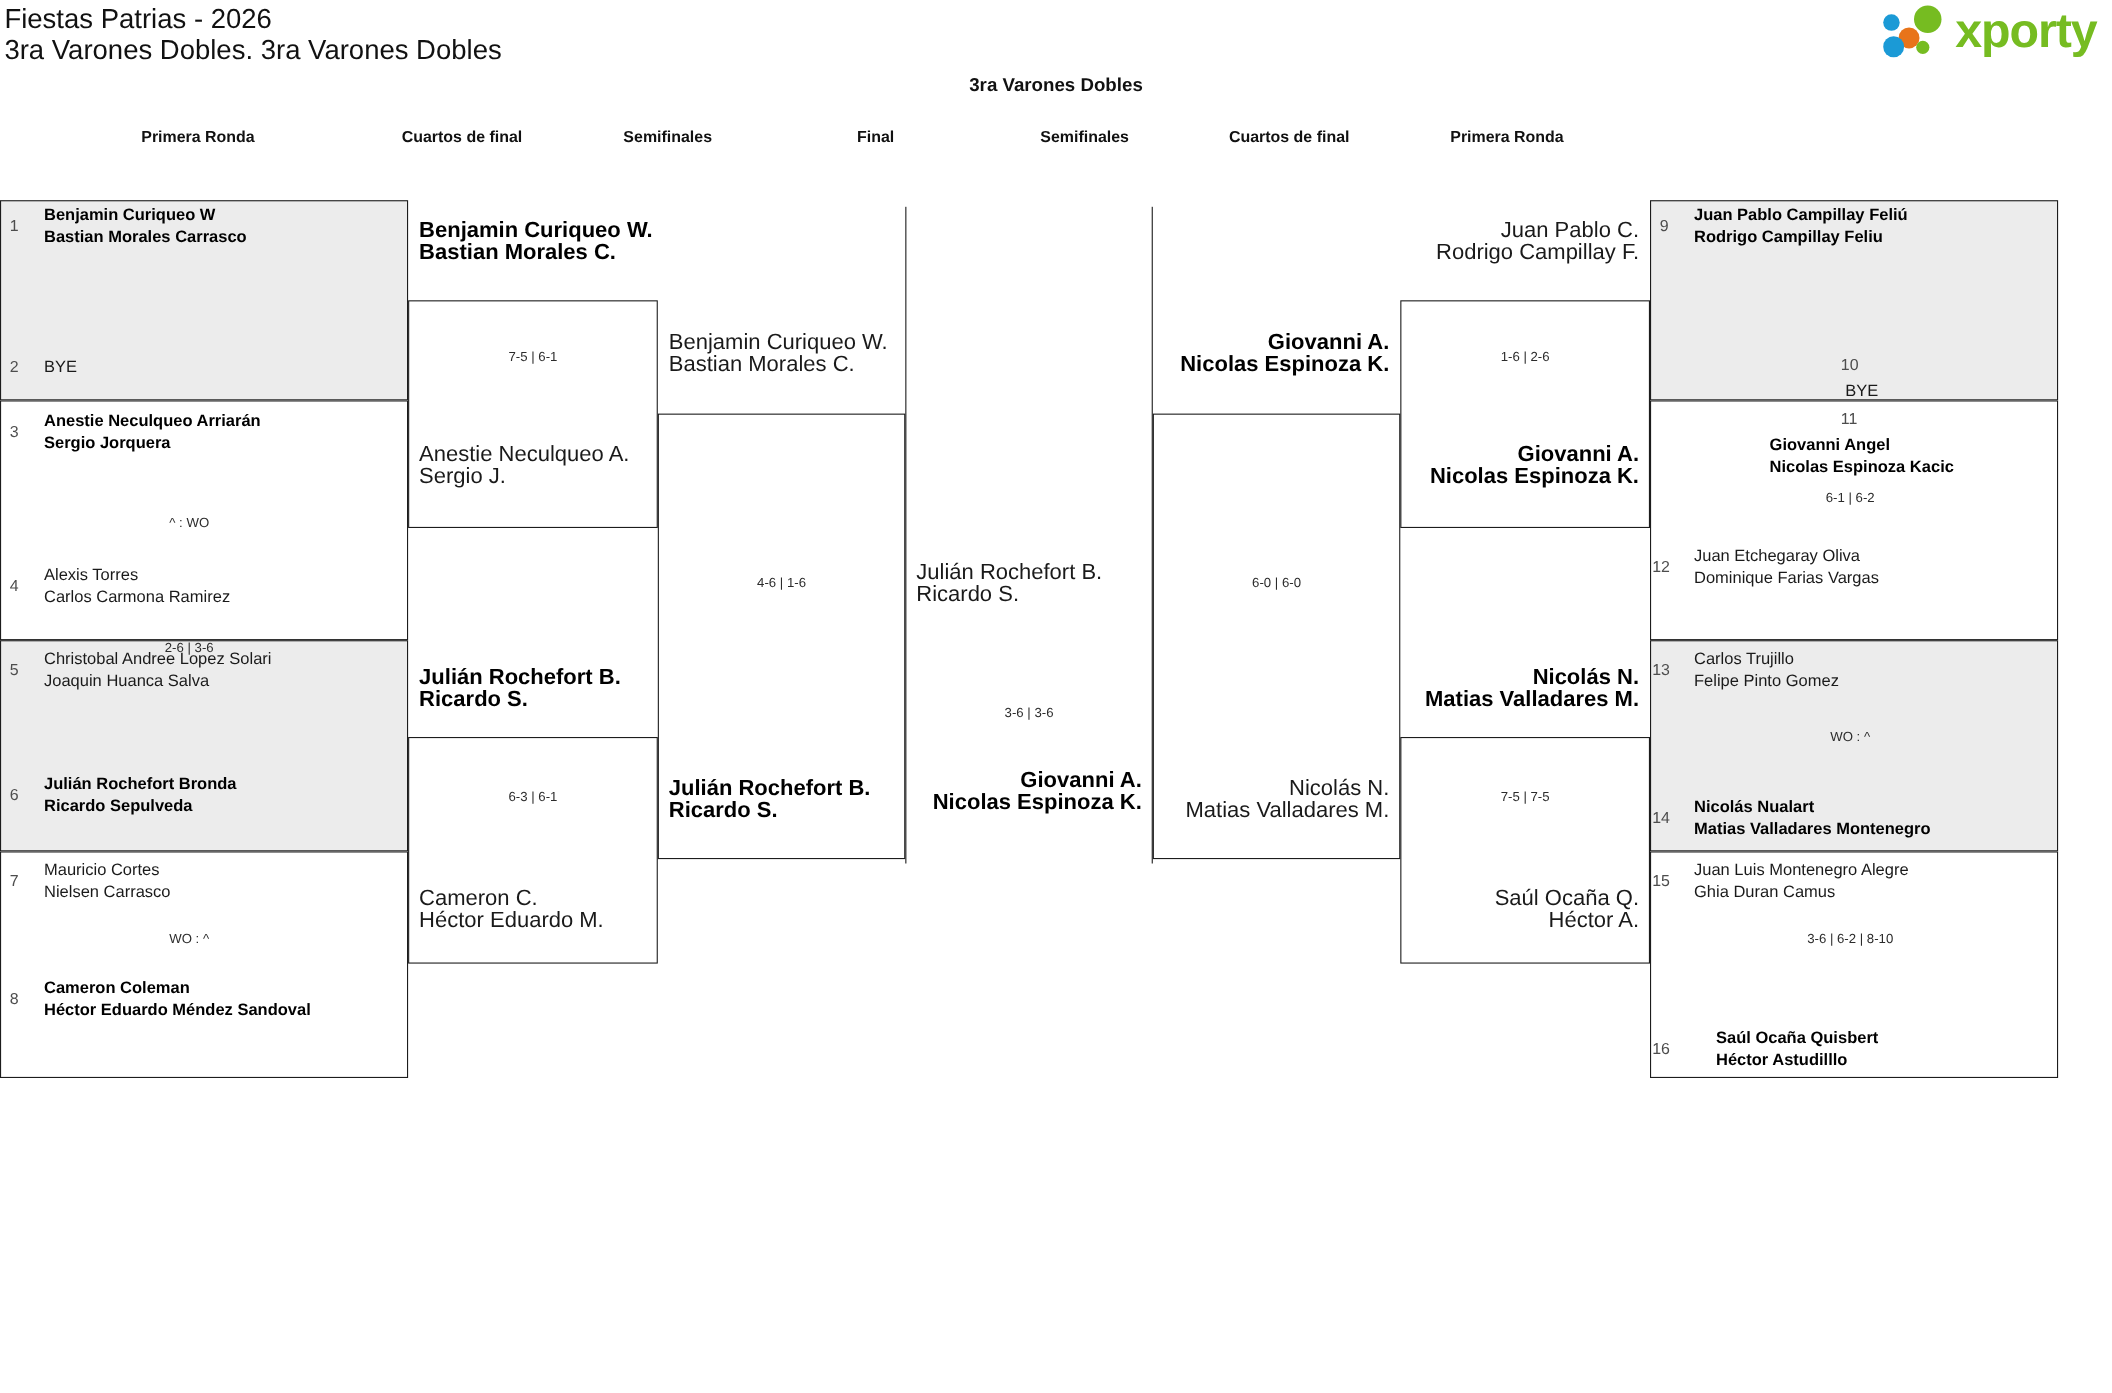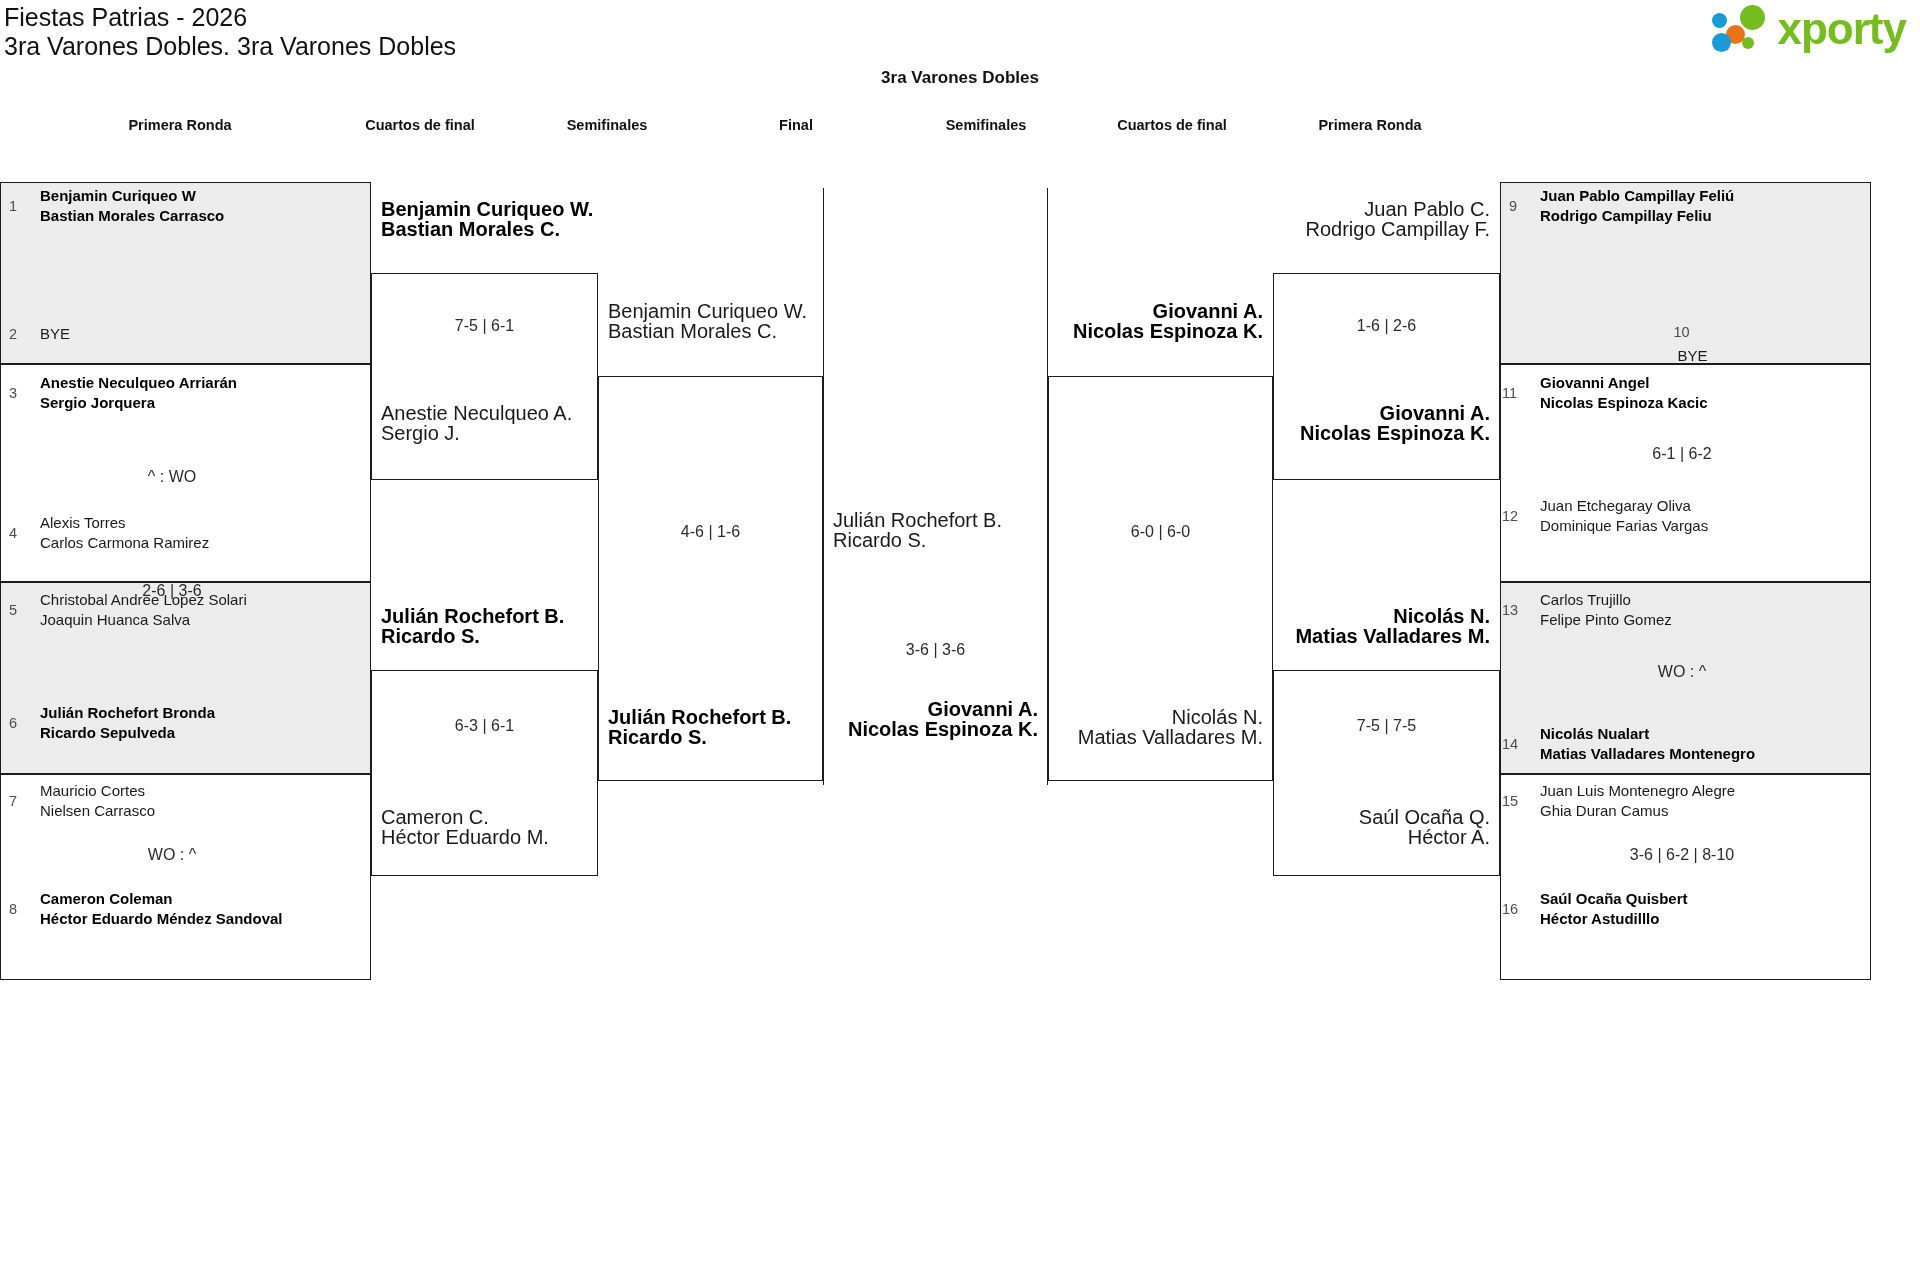--- a/index.html
+++ b/index.html
@@ -50,21 +50,21 @@
   .seed-num {
     font-size: 14.5px; color: #4d4d4d; width: 22px; text-align: right;
     flex: 0 0 22px; padding-right: 7px;
   }
   .seed-num.right-col { text-align: right; }
   .names { font-size: 15px; line-height: 19.5px; color: #1a1a1a; }
   .names.win { font-weight: 700; color: #000; }
   .names .n { display: block; white-space: nowrap; margin-left: 16px; }
 
   .score {
-    position: absolute; font-size: 16px; color: #2b2b2b; text-align: center;
+    position: absolute; font-size: 12px; color: #2b2b2b; text-align: center;
     white-space: nowrap;
   }
 
   .adv {
     position: absolute; font-size: 20px; line-height: 19.5px; color: #1a1a1a;
     white-space: nowrap;
   }
   .adv.win { font-weight: 700; color: #000; }
   .adv.ra { text-align: right; }
   .adv .n { display: block; }
@@ -250,21 +250,21 @@
       <span class="n">Juan Pablo Campillay Feliú</span>
       <span class="n">Rodrigo Campillay Feliu</span>
     </span>
   </div>
   <div class="seed-row" style="left:1502px;top:324px;width:365px;flex-direction:column;">
     <span class="seed-num right-col">10</span>
     <span class="names">
       <span class="n">BYE</span>
     </span>
   </div>
-  <div class="seed-row" style="left:1502px;top:373px;width:365px;">
+  <div class="seed-row" style="left:1502px;top:373px;width:365px;flex-direction:column;">
     <span class="seed-num right-col">11</span>
     <span class="names win">
       <span class="n">Giovanni Angel</span>
       <span class="n">Nicolas Espinoza Kacic</span>
     </span>
   </div>
   <div class="score" style="left:1522px;top:445px;width:320px;">6-1 | 6-2</div>
   <div class="seed-row" style="left:1502px;top:496px;width:365px;">
     <span class="seed-num right-col">12</span>
     <span class="names">
@@ -288,21 +288,21 @@
     </span>
   </div>
   <div class="seed-row" style="left:1502px;top:781px;width:365px;">
     <span class="seed-num right-col">15</span>
     <span class="names">
       <span class="n">Juan Luis Montenegro Alegre</span>
       <span class="n">Ghia Duran Camus</span>
     </span>
   </div>
   <div class="score" style="left:1522px;top:846px;width:320px;">3-6 | 6-2 | 8-10</div>
-  <div class="seed-row" style="left:1502px;top:889px;width:365px;">
+  <div class="seed-row" style="left:1502px;top:934px;width:365px;gap:20px;">
     <span class="seed-num right-col">16</span>
     <span class="names win">
       <span class="n">Saúl Ocaña Quisbert</span>
       <span class="n">Héctor Astudilllo</span>
     </span>
   </div>
 
 </div>
 
 </body></html>

